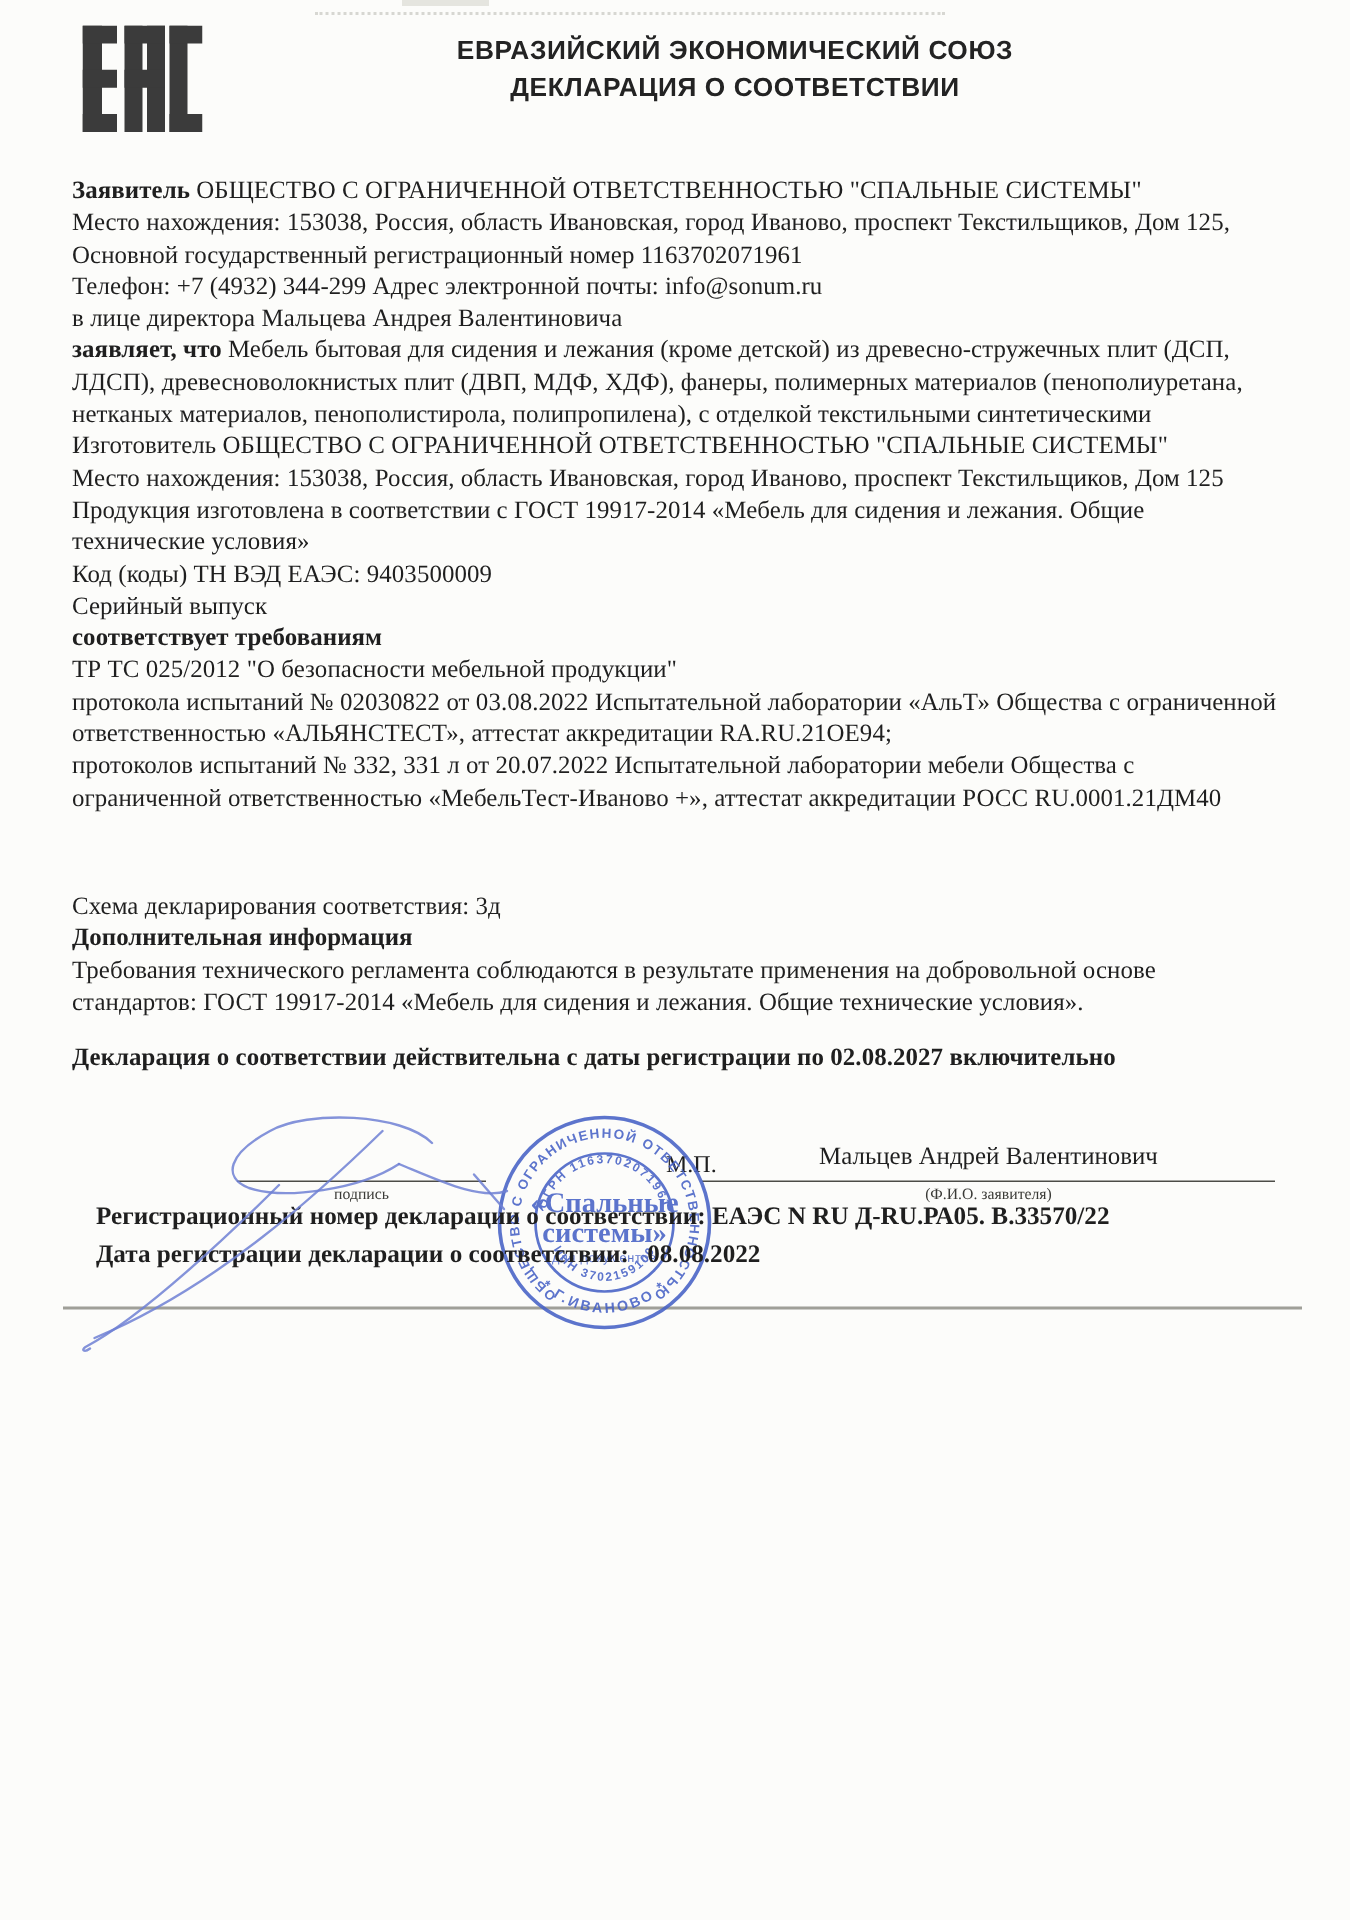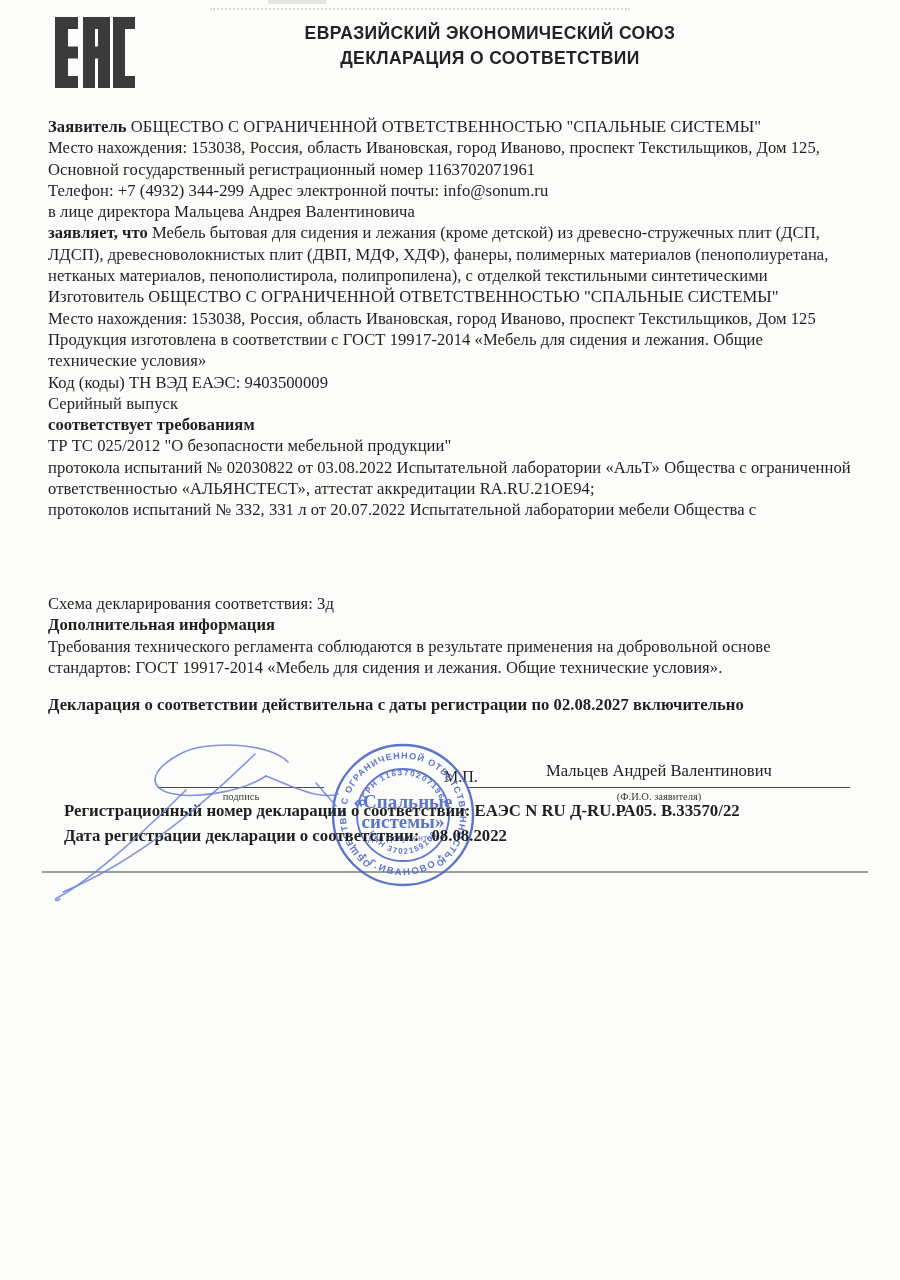--- a/index.html
+++ b/index.html
@@ -98,20 +98,21 @@
       <div class="tline">Место нахождения: 153038, Россия, область Ивановская, город Иваново, проспект Текстильщиков, Дом 125</div>
       <div class="tline">Продукция изготовлена в соответствии с ГОСТ 19917-2014 «Мебель для сидения и лежания. Общие</div>
       <div class="tline">технические условия»</div>
       <div class="tline">Код (коды) ТН ВЭД ЕАЭС: 9403500009</div>
       <div class="tline">Серийный выпуск</div>
       <div class="tline"><b>соответствует требованиям</b></div>
       <div class="tline">ТР ТС 025/2012 "О безопасности мебельной продукции"</div>
       <div class="tline">протокола испытаний № 02030822 от 03.08.2022 Испытательной лаборатории «АльТ» Общества с ограниченной</div>
       <div class="tline">ответственностью «АЛЬЯНСТЕСТ», аттестат аккредитации RA.RU.21ОЕ94;</div>
       <div class="tline">протоколов испытаний № 332, 331 л от 20.07.2022 Испытательной лаборатории мебели Общества с</div>
+      <div class="tline">ограниченной ответственностью «МебельТест-Иваново +», аттестат аккредитации РОСС RU.0001.21ДМ40</div>
     </div>
   <div class="tblock b2">
       <div class="tline">Схема декларирования соответствия: 3д</div>
       <div class="tline"><b>Дополнительная информация</b></div>
       <div class="tline">Требования технического регламента соблюдаются в результате применения на добровольной основе</div>
       <div class="tline">стандартов: ГОСТ 19917-2014 «Мебель для сидения и лежания. Общие технические условия».</div>
     </div>
   <div class="tblock b3">
       <div class="tline"><b>Декларация о соответствии действительна с даты регистрации по 02.08.2027 включительно</b></div>
     </div>

